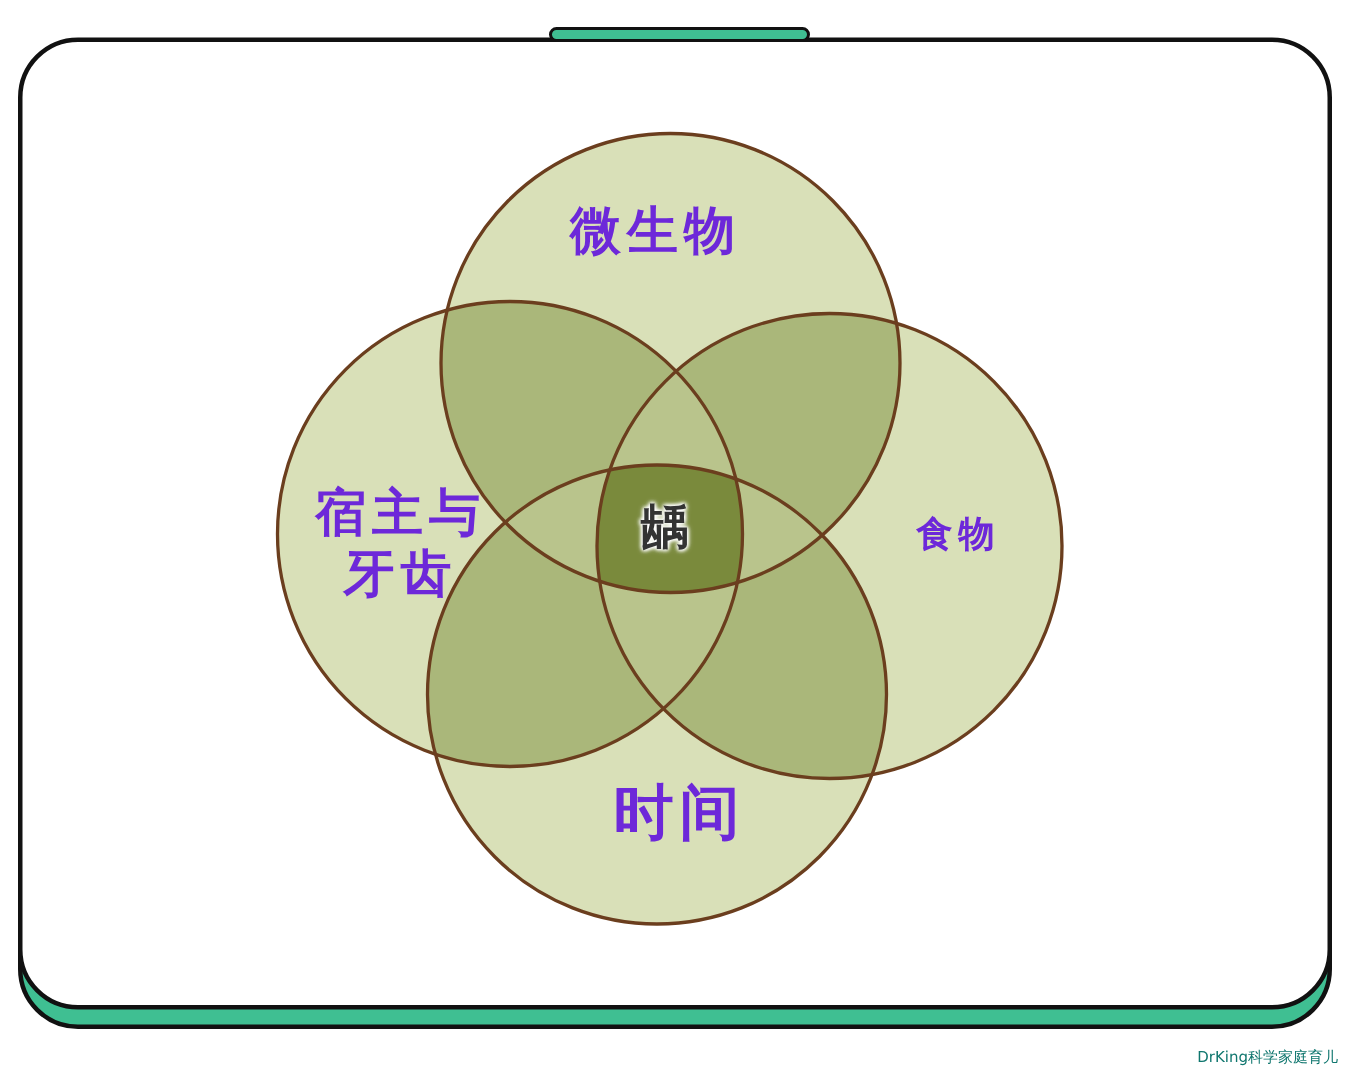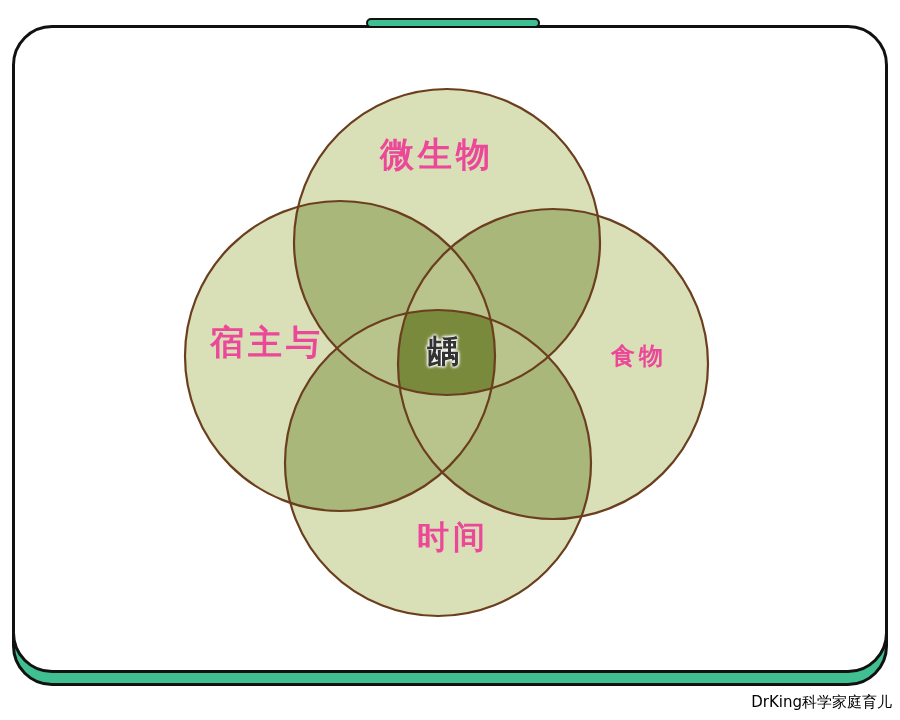--- a/index.html
+++ b/index.html
@@ -5,26 +5,26 @@
   html, body { margin:0; padding:0; background:#ffffff; }
   body { width:900px; height:720px; position:relative; overflow:hidden;
          font-family: "DejaVu Sans", "Liberation Sans", sans-serif; }
   .card-shadow { position:absolute; left:12px; top:38px; width:876px; height:648px;
          background:#3fbf92; border:3px solid #111; border-radius:40px; box-sizing:border-box; }
   .card { position:absolute; left:12px; top:25px; width:876px; height:648px;
          background:#ffffff; border:3px solid #111; border-radius:40px; box-sizing:border-box; }
   .tab { position:absolute; left:366px; top:18px; width:174px; height:10px;
          background:#3fbf92; border:2.5px solid #111; border-radius:8px; box-sizing:border-box; z-index:3; }
   svg.venn { position:absolute; left:0; top:0; z-index:2; }
-  .label { position:absolute; z-index:4; color:#ec4899; font-weight:bold;
+  .label { position:absolute; z-index:4; color:#6d28d9; font-weight:bold;
            font-family: "DejaVu Sans", sans-serif; letter-spacing:4px; text-align:center; line-height:1.2; }
   .center-label { position:absolute; z-index:5; left:418px; top:330px; width:50px; text-align:center;
            font-family:"DejaVu Sans", sans-serif; font-weight:bold; font-size:32px; color:#333;
            -webkit-text-stroke:0px; text-shadow: 0 0 3px #fff, 0 0 3px #fff, 0 0 3px #fff, 0 0 4px #fff; }
-  .footer { position:absolute; right:8px; bottom:8px; font-size:15px; color:#000000;
+  .footer { position:absolute; right:8px; bottom:8px; font-size:10px; color:#0f766e;
            font-family:"DejaVu Sans", sans-serif; z-index:5; }
 </style>
 </head>
 <body>
 
 <div class="card-shadow"></div>
 <div class="card"></div>
 <div class="tab"></div>
 
 <svg class="venn" width="900" height="720">
@@ -86,18 +86,19 @@
     <circle cx="447" cy="242" r="153"></circle>
     <circle cx="340" cy="356" r="155"></circle>
     <circle cx="553" cy="364" r="155"></circle>
     <circle cx="438" cy="463" r="153"></circle>
   </g>
 </svg>
 
 <div class="label" style="left:372px; top:134px; width:130px; font-size:34px;">微生物</div>
 <div class="label" style="left:186px; top:322px; width:130px; font-size:34px;padding-left:16px;">
   <div>宿主与</div>
+  <div>牙齿</div>
 </div>
 <div class="label" style="left:584px; top:342px; width:110px; font-size:24px;">食物</div>
-<div class="label" style="left:398px; top:518px; width:110px; font-size:32px;">时间</div>
+<div class="label" style="left:398px; top:518px; width:110px; font-size:40px;">时间</div>
 <div class="center-label">龋</div>
 
 <div class="footer">DrKing科学家庭育儿</div>
 
 </body></html>

